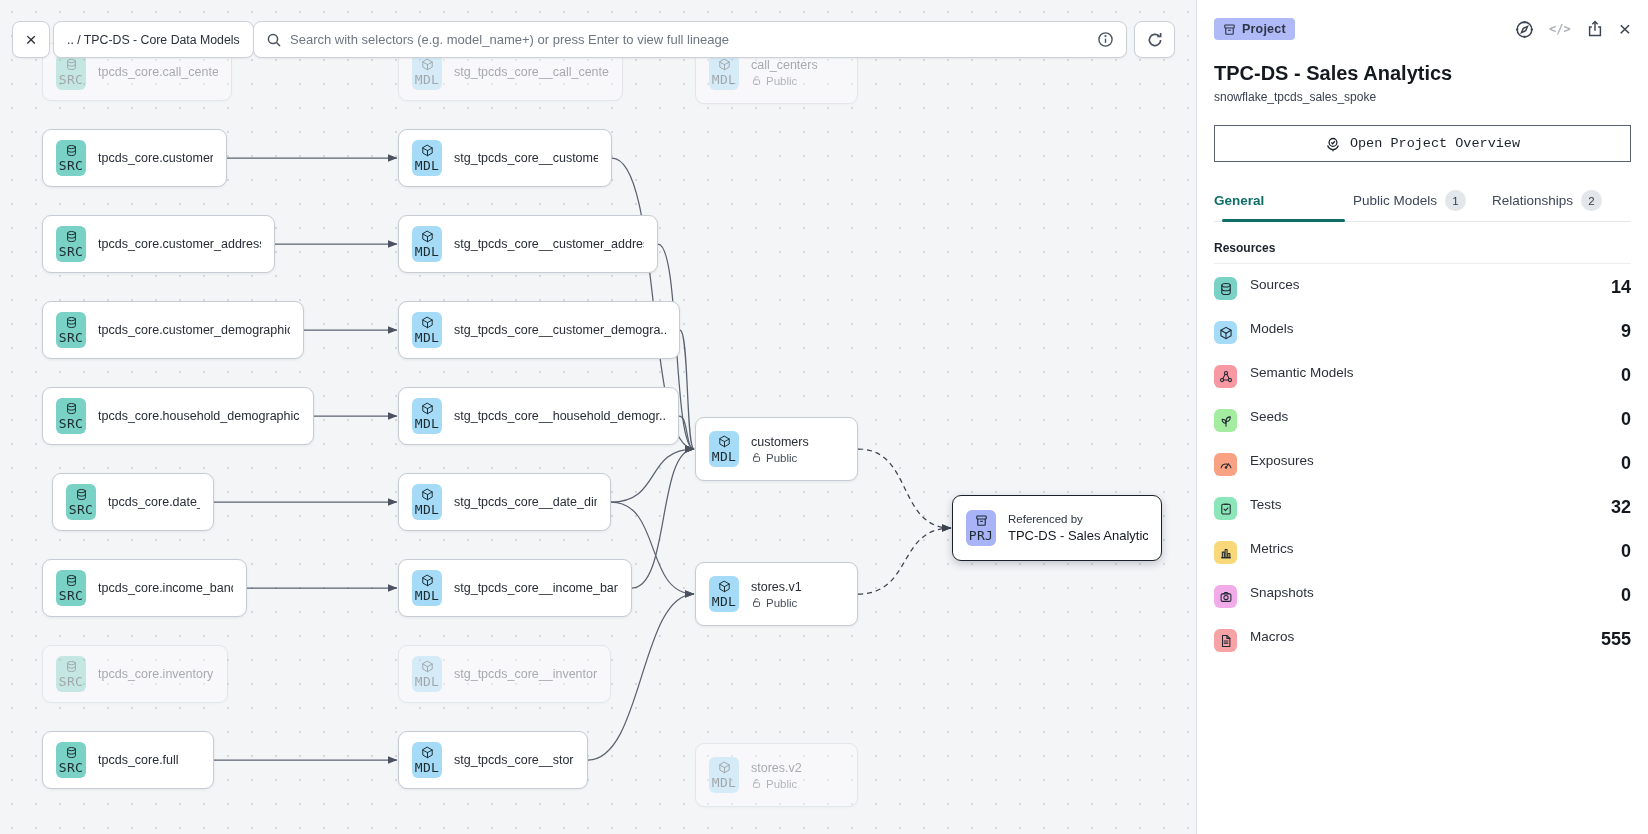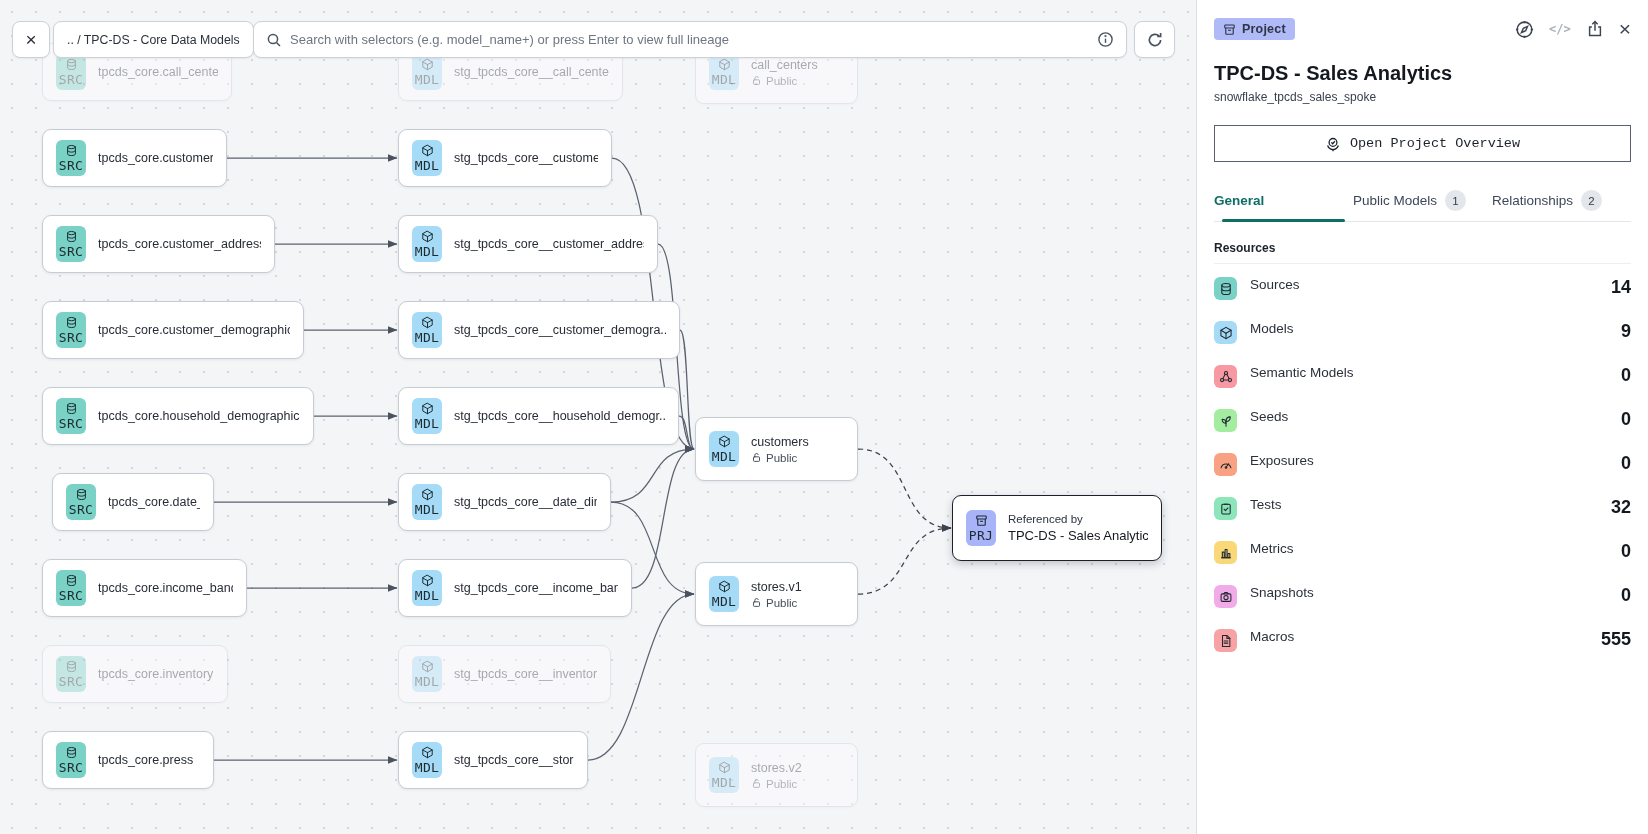--- a/index.html
+++ b/index.html
@@ -197,21 +197,21 @@
       </div>
       <div class="node" style="left: 42px; top: 731px; width: 172px; height: 58px;">
         <span class="badge src">
           <svg width="13" height="13" viewBox="0 0 16 16" fill="none" stroke="currentColor" stroke-width="1.2" stroke-linecap="round" stroke-linejoin="round">
             <ellipse cx="8" cy="3.8" rx="4.8" ry="2"></ellipse>
             <path d="M3.2 3.8v8.4c0 1.1 2.1 2 4.8 2s4.8-.9 4.8-2V3.8"></path>
             <path d="M3.2 8c0 1.1 2.1 2 4.8 2s4.8-.9 4.8-2"></path>
           </svg>
           <span class="bt">SRC</span>
         </span>
-        <span class="lbl">tpcds_core.press</span>
+        <span class="lbl">tpcds_core.full</span>
       </div>
       <div class="node faded" style="left: 398px; top: 43px; width: 225px; height: 58px;">
         <span class="badge mdl">
           <svg width="13" height="13" viewBox="0 0 16 16" fill="none" stroke="currentColor" stroke-width="1.2" stroke-linecap="round" stroke-linejoin="round">
             <path d="M8 1.6 L13.8 4.9 V11.1 L8 14.4 L2.2 11.1 V4.9 z"></path>
             <path d="M2.2 4.9 L8 8.2 L13.8 4.9"></path>
             <path d="M8 8.2 V14.4"></path>
           </svg>
           <span class="bt">MDL</span>
         </span>

